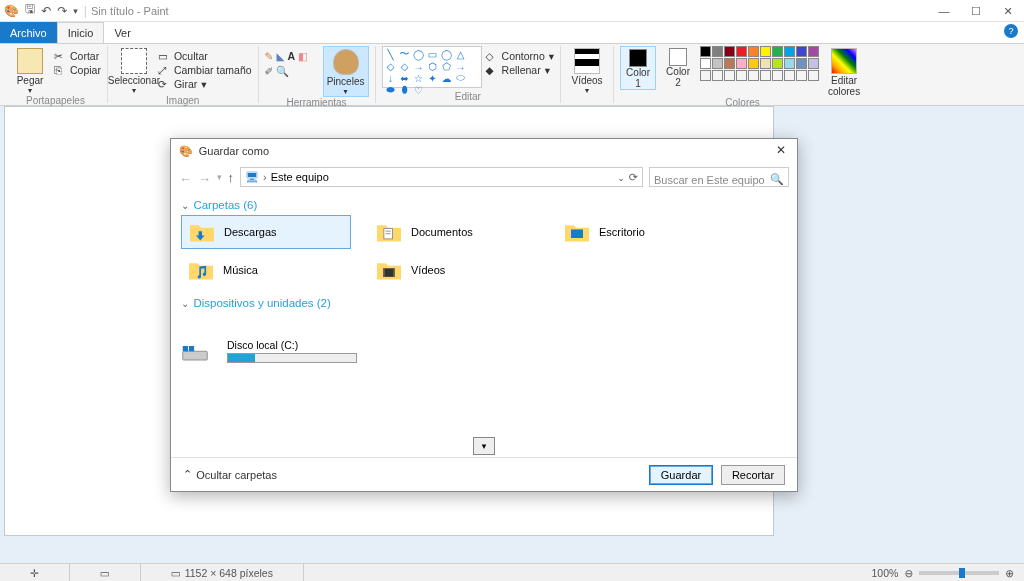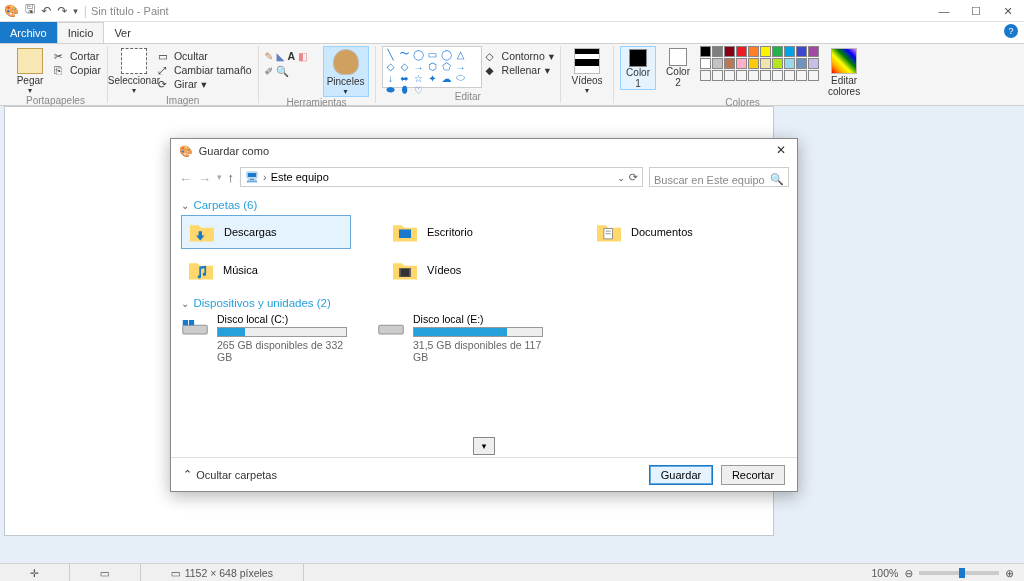--- a/index.html
+++ b/index.html
@@ -58,27 +58,27 @@
 .dlg-close { position: absolute; right: 4px; top: 2px; width: 24px; height: 18px; display: flex; align-items: center; justify-content: center; color: #333; font-size: 12px; }
 .dlg-nav { height: 28px; display: flex; align-items: center; padding: 0 8px; gap: 6px; }
 .navbtn { color: #aaa; font-size: 13px; }
 .addr { flex: 1; display: flex; align-items: center; height: 20px; border: 1px solid #ccc; padding: 0 4px; gap: 4px; font-size: 11px; }
 .addr .refresh { margin-left: auto; color: #555; }
 .search-box { width: 140px; height: 20px; border: 1px solid #ccc; display: flex; align-items: flex-end; padding: 0 4px; color: #888; font-size: 11px; }
 
 .dlg-content { flex: 1; padding: 4px 10px; overflow: hidden; }
 .section-head { display: flex; align-items: center; gap: 4px; color: #26a0da; font-size: 11.5px; margin: 4px 0 4px 0; }
 .section-head .chev { font-size: 10px; color: #666; }
-.folders-row { display: flex; gap: 34px; margin: 4px 0 4px 0; }
+.folders-row { display: flex; gap: 18px; margin: 4px 0 4px 0; }
 .folder-item { display: flex; align-items: center; gap: 8px; width: 170px; height: 34px; padding: 2px 6px; font-size: 11px; }
 .folder-item.sel { border: 1px solid #66aadd; background: #e5f3ff; }
 .folder-ico { width: 28px; height: 24px; }
 
 .drive-row { display: flex; gap: 20px; }
-.drive-item { display: flex; gap: 8px; width: 176px; font-size: 10.5px; }
+.drive-item { display: flex; gap: 18px; width: 176px; font-size: 10.5px; margin-top: 26px; }
 .drive-ico { width: 28px; height: 28px; }
 .drive-info { flex: 1; }
 .drive-bar { width: 130px; height: 10px; border: 1px solid #999; background: #eee; margin: 2px 0; position: relative; }
 .drive-bar .fill { height: 100%; background: #26a0da; }
 .drive-sub { color: #666; }
 
 .dlg-filetype { height: 22px; display: flex; align-items: center; justify-content: center; }
 .dlg-filetype .dd { width: 22px; height: 18px; border: 1px solid #888; background: #eee; display: flex; align-items: center; justify-content: center; }
 
 .dlg-footer { height: 34px; display: flex; align-items: center; padding: 0 12px; gap: 8px; border-top: 1px solid #e0e0e0; }
@@ -343,32 +343,32 @@
       <div class="folder-item sel">
         <svg class="folder-ico" viewBox="0 0 32 28">
             <path fill="#ffd76a" d="M2 6h10l3 3h15v16H2z"></path>
             <path fill="#1979ca" d="M12 13h4v5h3l-5 6-5-6h3z"></path>
           </svg>
         <span>Descargas</span>
       </div>
       <div class="folder-item">
         <svg class="folder-ico" viewBox="0 0 32 28">
             <path fill="#ffd76a" d="M2 6h10l3 3h15v16H2z"></path>
-            <rect fill="#1979ca" x="9" y="11" width="14" height="10"></rect>
-          </svg>
-        <span>Escritorio</span>
+            <rect fill="#fff" stroke="#888" x="10" y="10" width="10" height="12"></rect>
+            <line stroke="#888" x1="12" y1="13" x2="18" y2="13"></line>
+            <line stroke="#888" x1="12" y1="16" x2="18" y2="16"></line>
+          </svg>
+        <span>Documentos</span>
       </div>
       <div class="folder-item">
         <svg class="folder-ico" viewBox="0 0 32 28">
             <path fill="#ffd76a" d="M2 6h10l3 3h15v16H2z"></path>
-            <rect fill="#fff" stroke="#888" x="10" y="10" width="10" height="12"></rect>
-            <line stroke="#888" x1="12" y1="13" x2="18" y2="13"></line>
-            <line stroke="#888" x1="12" y1="16" x2="18" y2="16"></line>
-          </svg>
-        <span>Documentos</span>
+            <rect fill="#1979ca" x="9" y="11" width="14" height="10"></rect>
+          </svg>
+        <span>Escritorio</span>
       </div>
     </div>
     <div class="folders-row">
       <div class="folder-item">
         <svg class="folder-ico" viewBox="0 0 32 28">
             <path fill="#ffd76a" d="M2 6h10l3 3h15v16H2z"></path>
             <path fill="#1979ca" d="M14 10l8-1v10a2 2 0 11-2-2V12l-4 .5V22a2 2 0 11-2-2z"></path>
           </svg>
         <span>Música</span>
       </div>
@@ -393,33 +393,20 @@
         <svg class="drive-ico" viewBox="0 0 32 32">
             <rect fill="#ccc" stroke="#888" x="2" y="14" width="28" height="10" rx="1"></rect>
             <rect fill="#1979ca" x="2" y="8" width="6" height="6"></rect>
             <rect fill="#1979ca" x="9" y="8" width="6" height="6"></rect>
           </svg>
         <div class="drive-info">
           <div>Disco local (C:)</div>
           <div class="drive-bar">
               <div class="fill" style="width:21%"></div>
             </div>
-          <div class="drive-sub">265 GB disponibles de 332 GB</div>
-        </div>
-      </div>
-      <div class="drive-item">
-        <svg class="drive-ico" viewBox="0 0 32 32">
-            <rect fill="#ccc" stroke="#888" x="2" y="14" width="28" height="10" rx="1"></rect>
-          </svg>
-        <div class="drive-info">
-          <div>Disco local (E:)</div>
-          <div class="drive-bar">
-              <div class="fill" style="width:73%"></div>
-            </div>
-          <div class="drive-sub">31,5 GB disponibles de 117 GB</div>
         </div>
       </div>
     </div>
   </div>
 
   <div class="dlg-filetype">
     <div class="dd">
         <span style="font-size:9px">▾</span>
       </div>
   </div>

